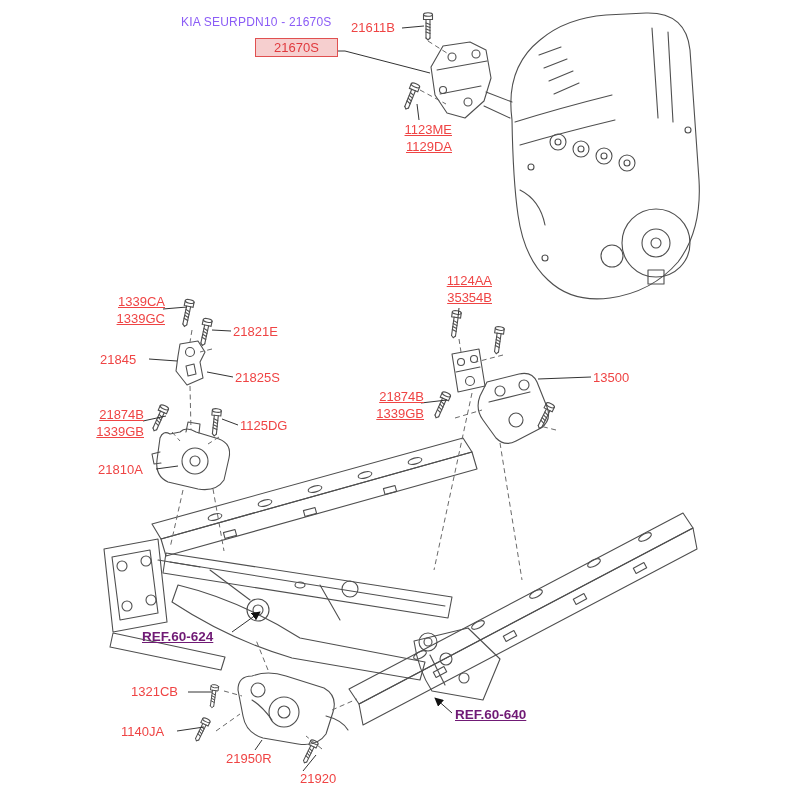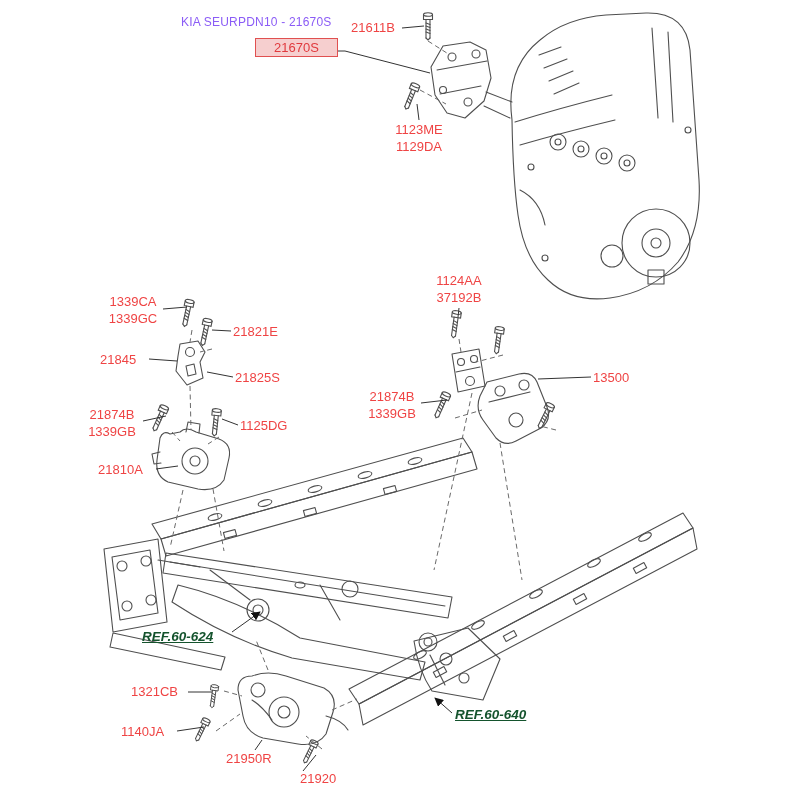--- a/index.html
+++ b/index.html
@@ -1,22 +1,22 @@
 <!DOCTYPE html>
 <html><head>
 <meta charset="utf-8">
 <style>
   html,body{margin:0;padding:0;background:#ffffff;}
   .stage{position:relative;width:800px;height:800px;background:#ffffff;overflow:hidden;
          font-family:"Liberation Sans",sans-serif;}
   .stage svg{position:absolute;left:0;top:0;}
   .lbl{position:absolute;font-size:13px;color:#ef4444;white-space:nowrap;line-height:15px;}
   .lbl.title{font-size:12px;color:#8b5cf6;letter-spacing:.2px;}
-  .lbl.group{text-align:center;line-height:17px;}
-  .lbl.ref{font-weight:bold;text-decoration:underline;color:#14532d;font-size:13.5px;font-style:italic;}
+  .lbl.group{text-align:right;line-height:17px;text-decoration:underline;}
+  .lbl.ref{font-weight:bold;text-decoration:underline;color:#701a75;font-size:13.5px;}
   .lbl.hl{color:#e03a3e;border:1.5px solid #e05050;background:#f6cfcf;padding:1px 18px;font-size:13px;}
 
   
   .art path,.art line,.art polyline,.art circle,.art ellipse,.art rect{
     fill:none;stroke:#4f4f4f;stroke-width:1.1;stroke-linejoin:round;stroke-linecap:round;}
   .dash line,.dash path{fill:none;stroke:#6a6a6a;stroke-width:1;stroke-dasharray:5 3.5;}
   .leader line,.leader polyline,.leader path{fill:none;stroke:#333;stroke-width:1;}
   #bolt ellipse,#bolt path,#bolt line{fill:none;stroke:#4f4f4f;stroke-width:1.1;stroke-linecap:round;}
 </style>
 </head>
@@ -257,21 +257,21 @@
   <div class="lbl group" style="left:80px;top:406px;width:64px">
     <div>21874B</div>
     <div>1339GB</div>
   </div>
 
   <div class="lbl" style="left:240px;top:418px">1125DG</div>
   <div class="lbl" style="left:98px;top:462px">21810A</div>
 
   <div class="lbl group" style="left:426px;top:272px;width:66px">
     <div>1124AA</div>
-    <div>37192B</div>
+    <div>35354B</div>
   </div>
 
   <div class="lbl group" style="left:360px;top:388px;width:64px">
     <div>21874B</div>
     <div>1339GB</div>
   </div>
 
   <div class="lbl" style="left:593px;top:370px">13500</div>
 
   <div class="lbl ref" style="left:142px;top:629px">REF.60-624</div>

